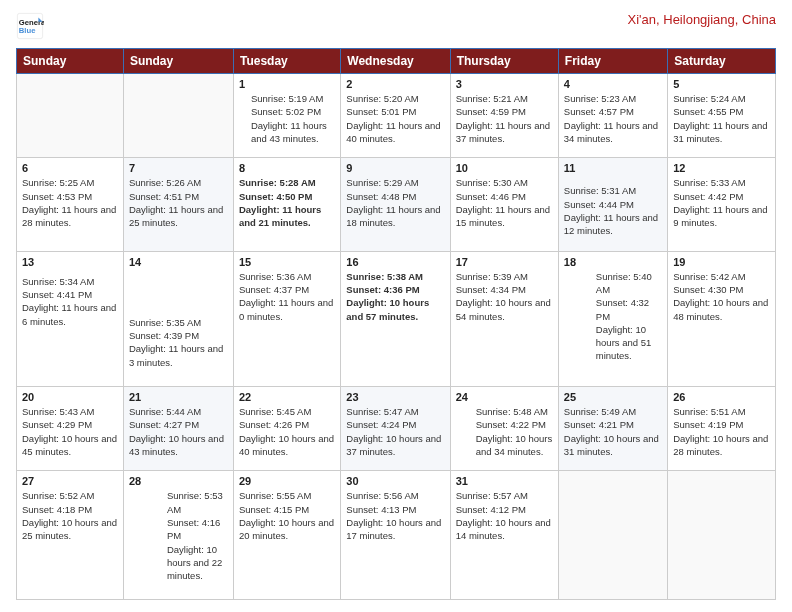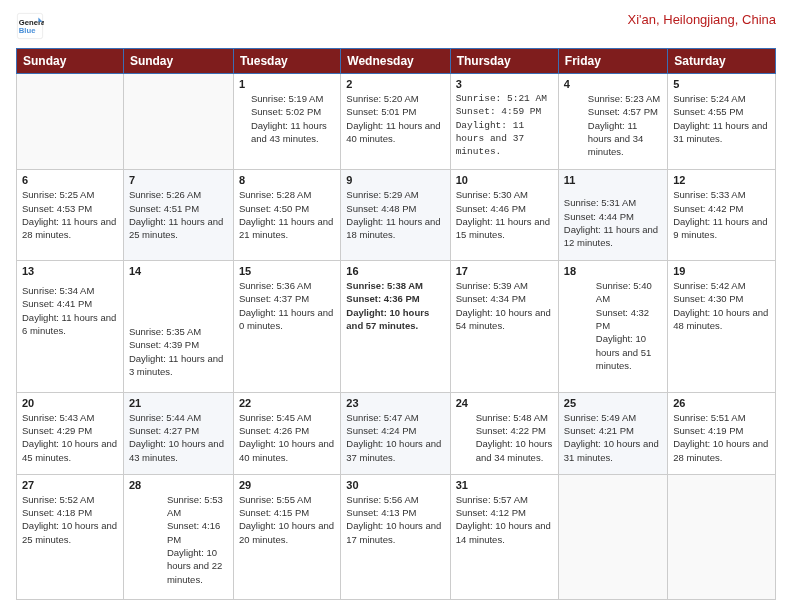--- a/index.html
+++ b/index.html
@@ -134,27 +134,27 @@
 Daylight: 11 hours and 43 minutes.</div>
           </td>
           <td>
             <span class="day-num">2</span>
             <div class="day-info" style="white-space: pre-line;">Sunrise: 5:20 AM
 Sunset: 5:01 PM
 Daylight: 11 hours and 40 minutes.</div>
           </td>
           <td>
             <span class="day-num">3</span>
-            <div class="day-info" style="white-space: pre-line; font-family: Liberation Mono, monospace;">Sunrise: 5:21 AM
+            <div class="day-info" style="white-space: pre-line;">Sunrise: 5:21 AM
 Sunset: 4:59 PM
 Daylight: 11 hours and 37 minutes.</div>
           </td>
           <td>
             <span class="day-num">4</span>
-            <div class="day-info" style="white-space: pre-line; margin-left: 24px;">Sunrise: 5:23 AM
+            <div class="day-info" style="white-space: pre-line;">Sunrise: 5:23 AM
 Sunset: 4:57 PM
 Daylight: 11 hours and 34 minutes.</div>
           </td>
           <td>
             <span class="day-num">5</span>
             <div class="day-info" style="white-space: pre-line;">Sunrise: 5:24 AM
 Sunset: 4:55 PM
 Daylight: 11 hours and 31 minutes.</div>
           </td>
         </tr>
@@ -166,21 +166,21 @@
 Daylight: 11 hours and 28 minutes.</div>
           </td>
           <td>
             <span class="day-num">7</span>
             <div class="day-info" style="white-space: pre-line;">Sunrise: 5:26 AM
 Sunset: 4:51 PM
 Daylight: 11 hours and 25 minutes.</div>
           </td>
           <td>
             <span class="day-num">8</span>
-            <div class="day-info" style="white-space: pre-line;">Sunrise: 5:28 AM
+            <div class="day-info" style="white-space: pre-line; font-weight: bold;">Sunrise: 5:28 AM
 Sunset: 4:50 PM
 Daylight: 11 hours and 21 minutes.</div>
           </td>
           <td>
             <span class="day-num">9</span>
             <div class="day-info" style="white-space: pre-line;">Sunrise: 5:29 AM
 Sunset: 4:48 PM
 Daylight: 11 hours and 18 minutes.</div>
           </td>
           <td>

